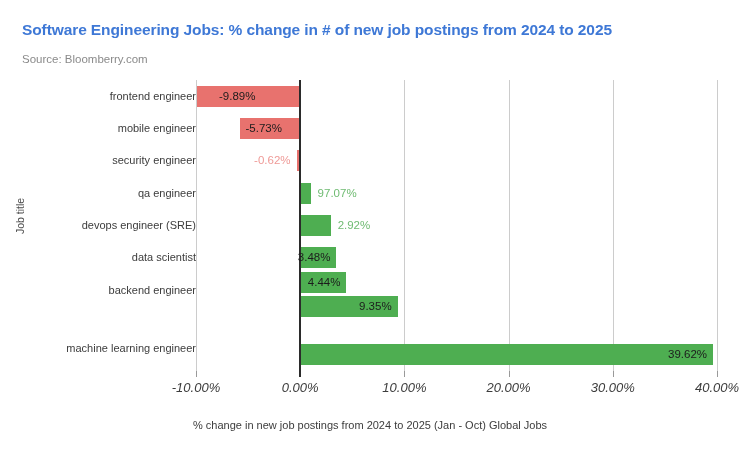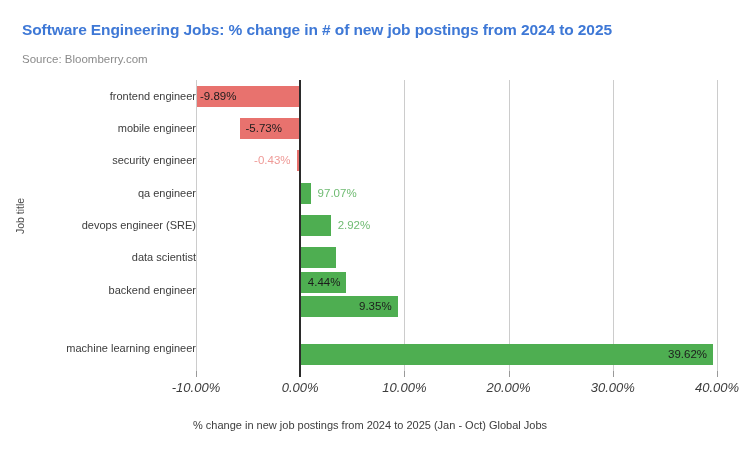--- a/index.html
+++ b/index.html
@@ -202,40 +202,41 @@
     <div id="gridlines">
         <div class="gridline" style="left: 0px;"></div>
         <div class="gridline" style="left: 208.4px;"></div>
         <div class="gridline" style="left: 312.6px;"></div>
         <div class="gridline" style="left: 416.8px;"></div>
         <div class="gridline" style="left: 521px;"></div>
       </div>
     <div id="bars">
         <div class="bar-row" style="top: 6px;">
           <div class="bar neg" style="left: 1.1462px; width: 103.054px;"></div>
-          <div class="bar-label inside-left" style="left: 4px;">-9.89%</div>
+          <div class="bar-label inside-left" style="left: 23px;">-9.89%</div>
         </div>
         <div class="bar-row" style="top: 38px;">
           <div class="bar neg" style="left: 44.4934px; width: 59.7066px;"></div>
           <div class="bar-label inside-left" style="left: 49.4934px;">-5.73%</div>
         </div>
         <div class="bar-row" style="top: 70px;">
           <div class="bar neg" style="left: 100.553px; width: 3.647px;"></div>
-          <div class="bar-label outside-neg" style="left: 0px; width: 94.553px; text-align: right;">-0.43%</div>
+          <div class="bar-label outside-neg" style="left: 0px; width: 94.553px; text-align: right;">-0.62%</div>
         </div>
         <div class="bar-row" style="top: 103px;">
           <div class="bar pos" style="left: 104.2px; width: 10.42px;"></div>
           <div class="bar-label outside-pos" style="left: 121.62px;">97.07%</div>
         </div>
         <div class="bar-row" style="top: 135px;">
           <div class="bar pos" style="left: 104.2px; width: 30.4264px;"></div>
           <div class="bar-label outside-pos" style="left: 141.626px;">2.92%</div>
         </div>
         <div class="bar-row" style="top: 167px;">
           <div class="bar pos" style="left: 104.2px; width: 36.2616px;"></div>
+          <div class="bar-label inside-right" style="left: 0px; width: 134.462px; text-align: right;">3.48%</div>
         </div>
         <div class="bar-row" style="top: 192px;">
           <div class="bar pos" style="left: 104.2px; width: 46.2648px;"></div>
           <div class="bar-label inside-right" style="left: 0px; width: 144.465px; text-align: right;">4.44%</div>
         </div>
         <div class="bar-row" style="top: 216px; padding-left: 29px;">
           <div class="bar pos" style="left: 104.2px; width: 97.427px;"></div>
           <div class="bar-label inside-right" style="left: 0px; width: 195.627px; text-align: right;">9.35%</div>
         </div>
         <div class="bar-row" style="top: 264px;">

